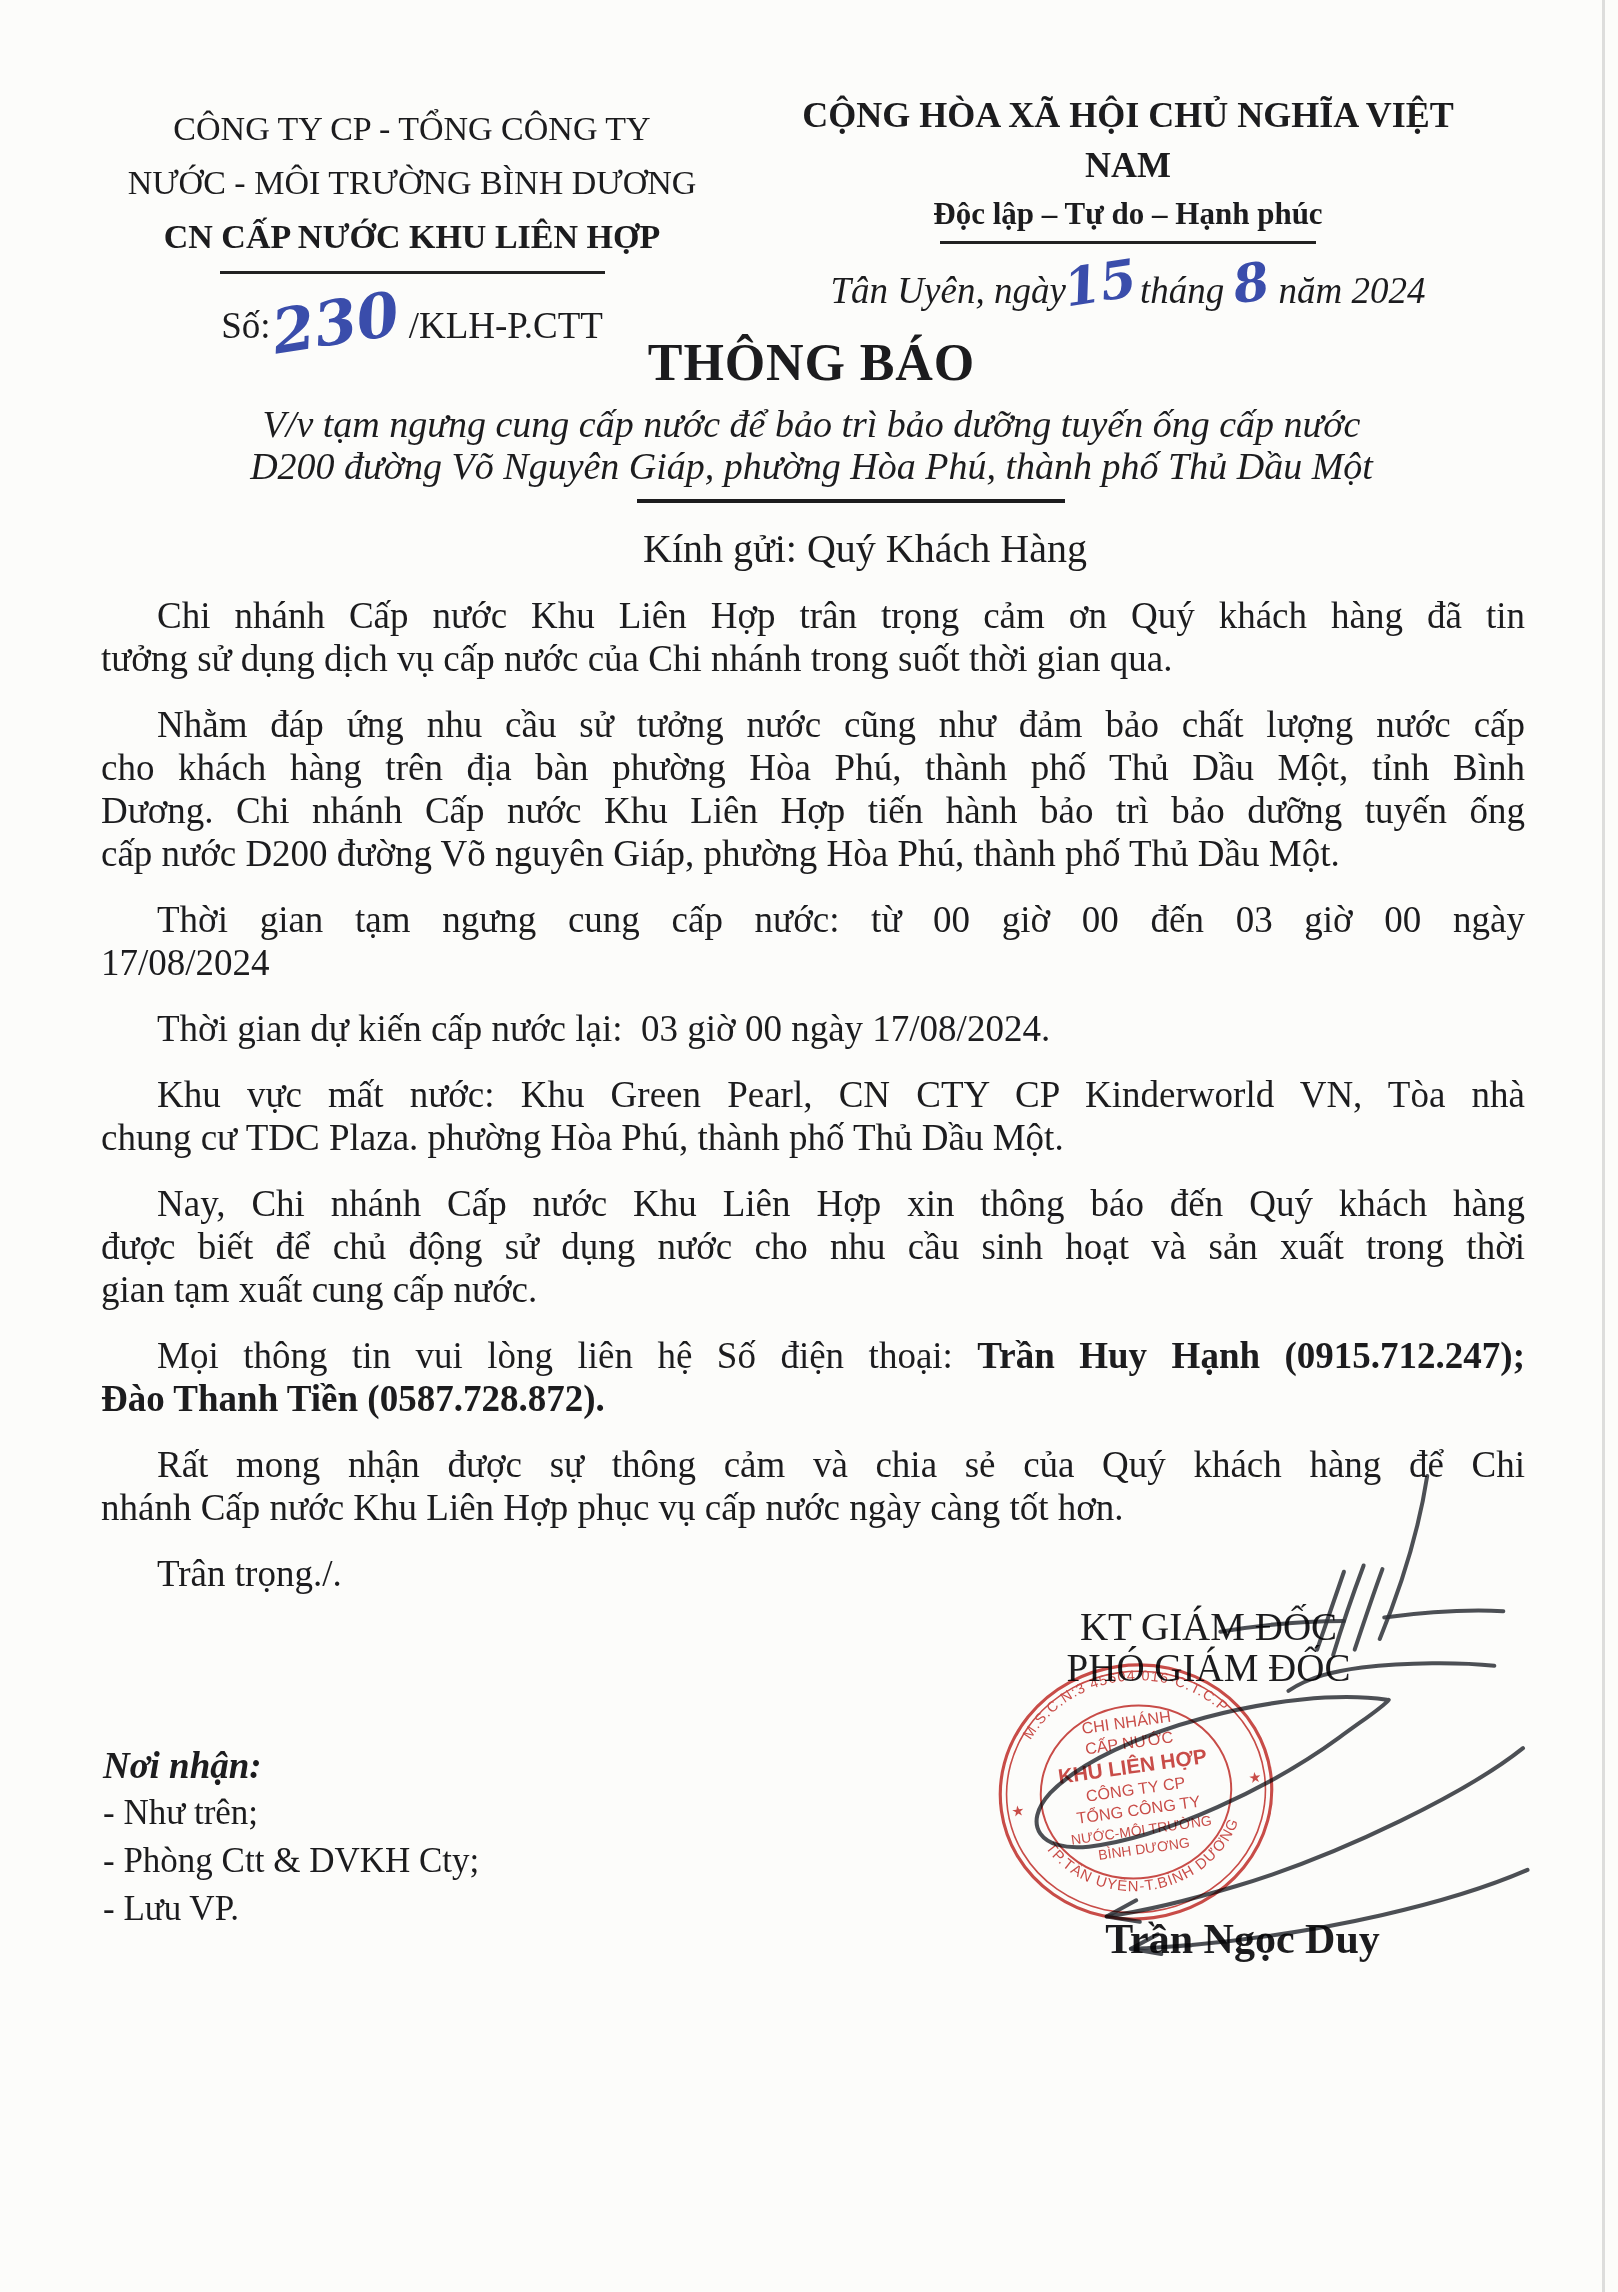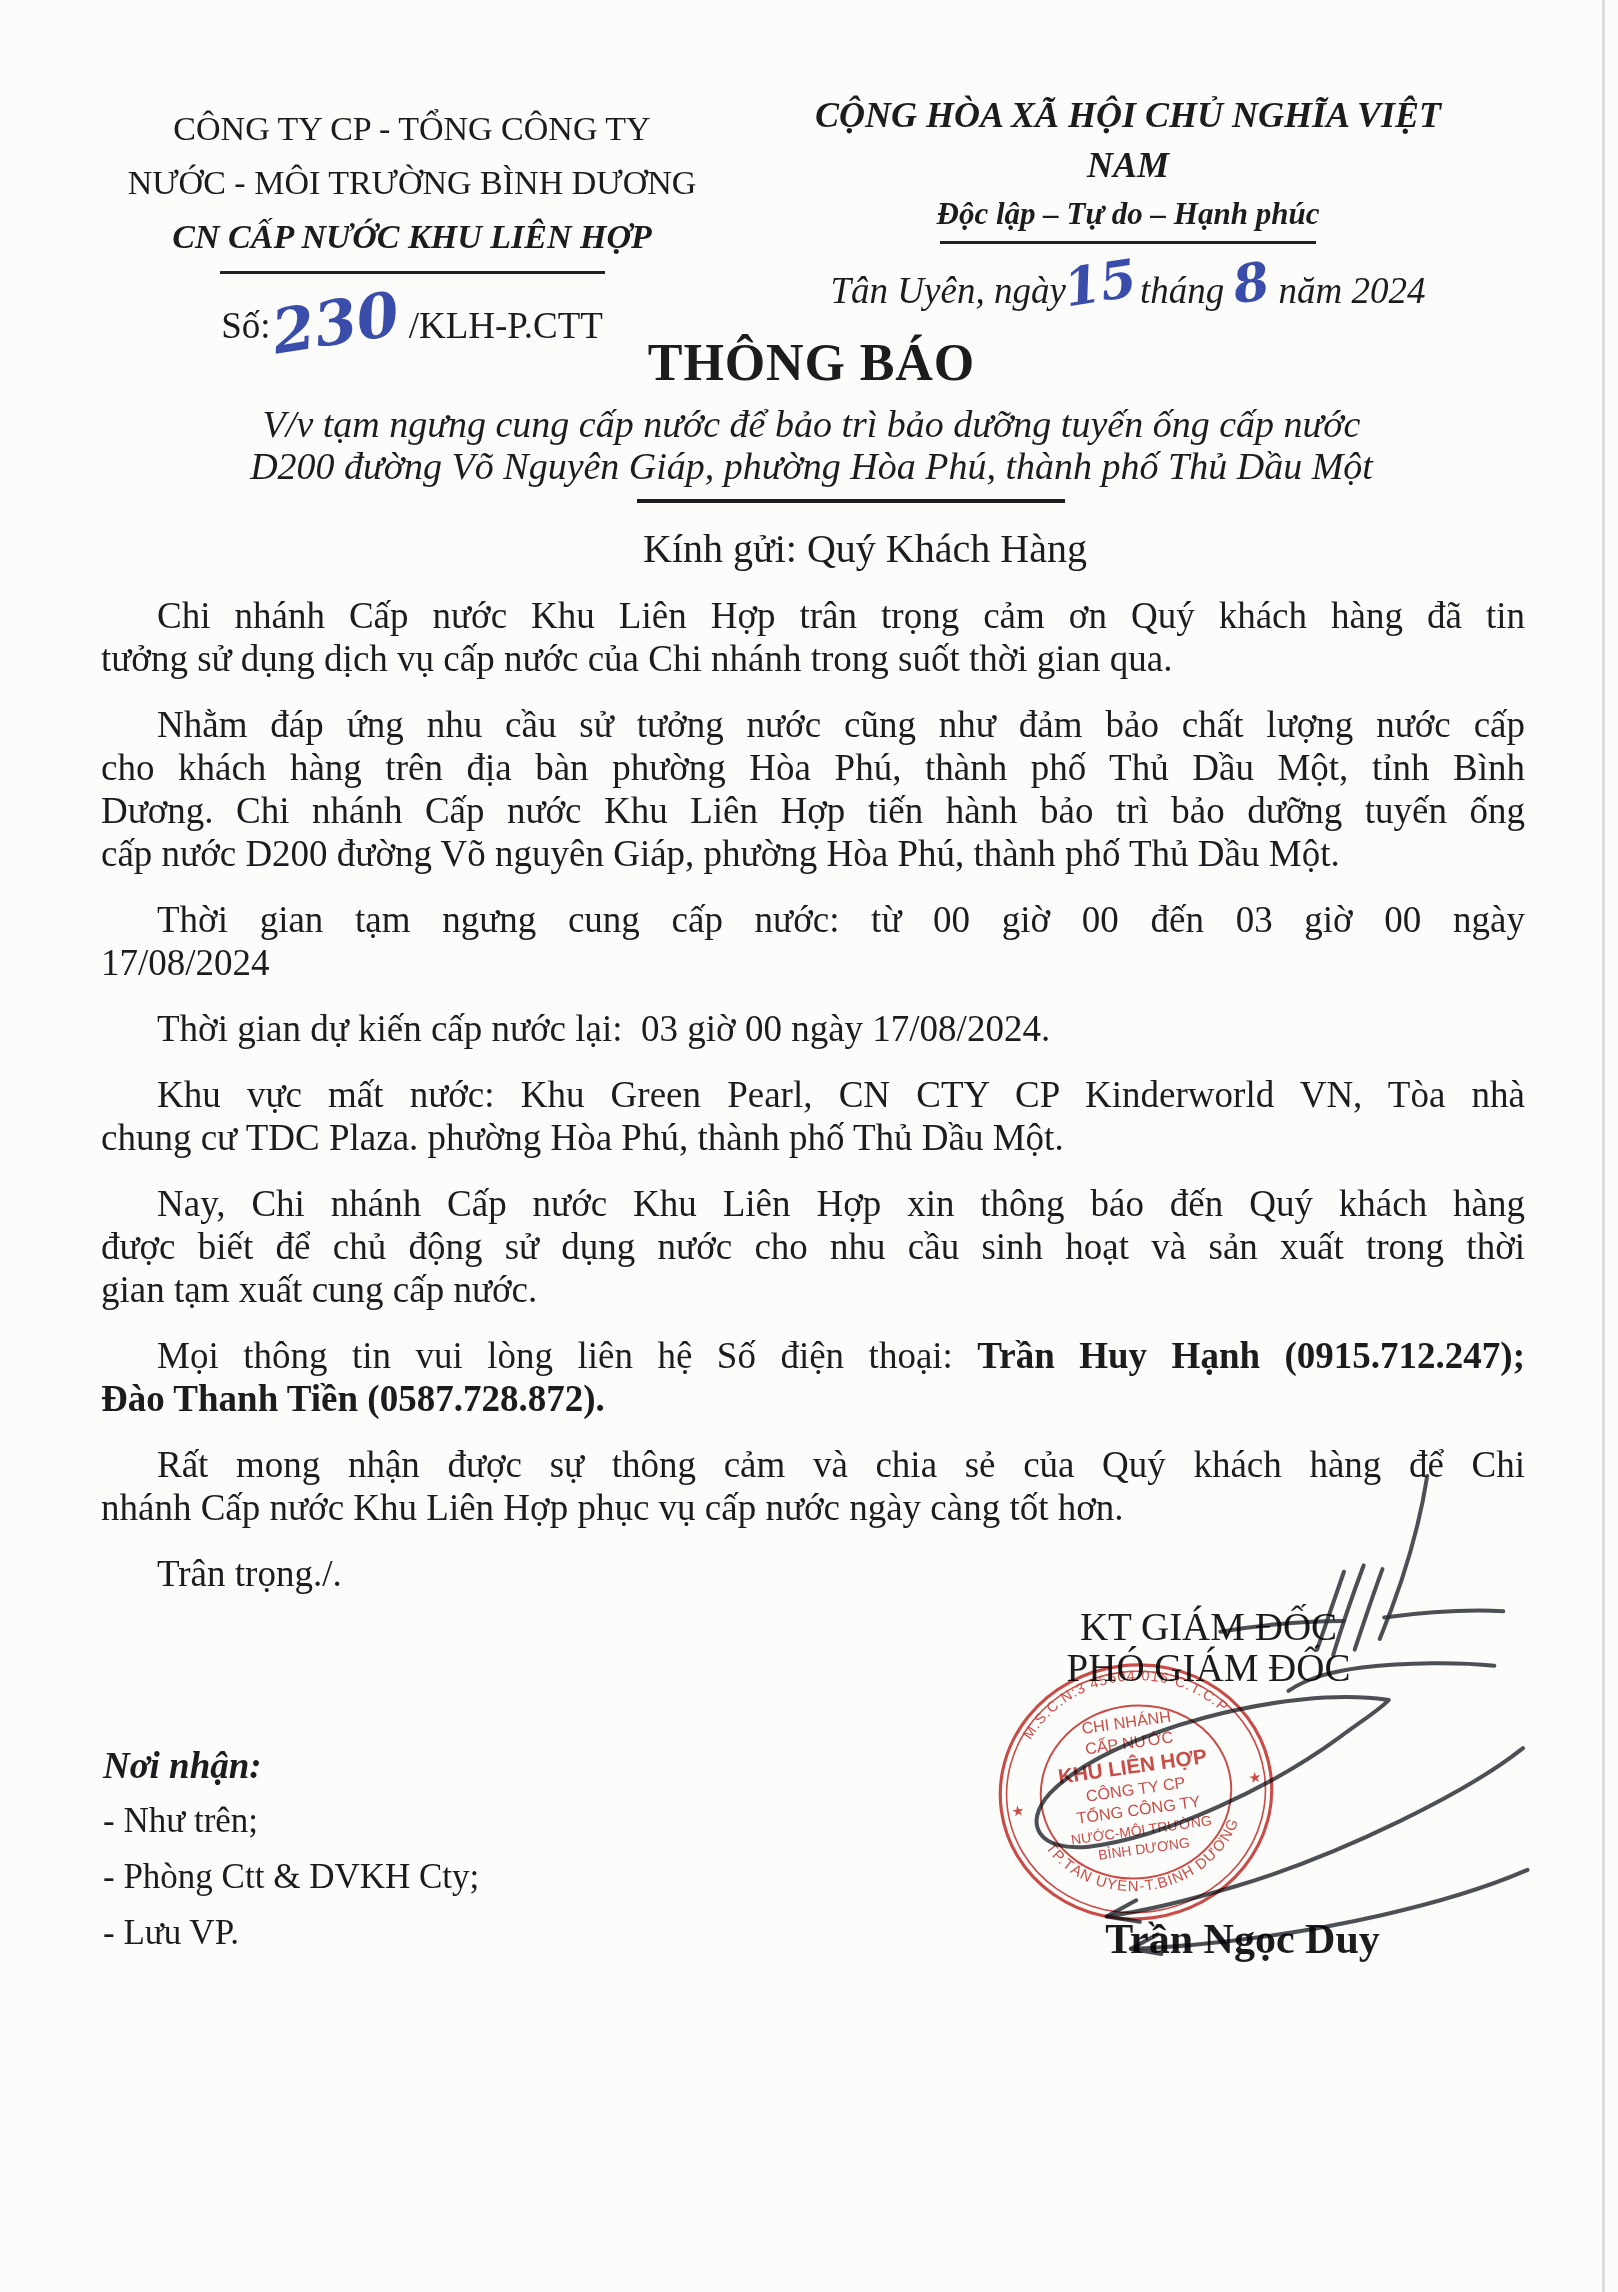--- a/index.html
+++ b/index.html
@@ -6,21 +6,21 @@
   html,body{margin:0;padding:0;background:#e8e8e8;}
   .page{
     position:relative;
     width:1618px;height:2293px;
     margin:0 auto;
     background:#fcfcfa;
     font-family:"Liberation Serif","DejaVu Serif",serif;
     color:#1c1c1e;
     overflow:hidden;
   }
-  .bold{font-weight:bold;font-style:italic;}
+  .bold{font-weight:bold;}
 
   
   .header-left{
     position:absolute;left:103px;top:102px;width:618px;
     text-align:center;font-size:34px;line-height:54px;
   }
   .header-right{
     position:absolute;left:770px;top:90px;width:716px;
     text-align:center;
   }
@@ -65,21 +65,21 @@
   .para{margin-top:23px;}
   .para:first-child{margin-top:0;}
   .line{text-align:justify;text-align-last:justify;}
   .line.last{text-align-last:left;}
   .line.first{text-indent:56px;}
   .line .b{font-weight:bold;}
 
   
   .recipients{position:absolute;left:103px;top:1742px;font-size:35px;}
   .recip-head{font-weight:bold;font-style:italic;font-size:37px;line-height:47px;}
-  .recip-item{line-height:48px;margin-top:8px;}
+  .recip-item{line-height:48px;}
 
   
   .signoff{
     position:absolute;left:922px;top:1606px;width:573px;
     text-align:center;font-size:39px;font-weight:normal;line-height:41px;
     z-index:2;
   }
   .signer-name{
     position:absolute;left:956px;top:1915px;width:573px;
     text-align:center;font-size:42px;font-weight:bold;z-index:2;

